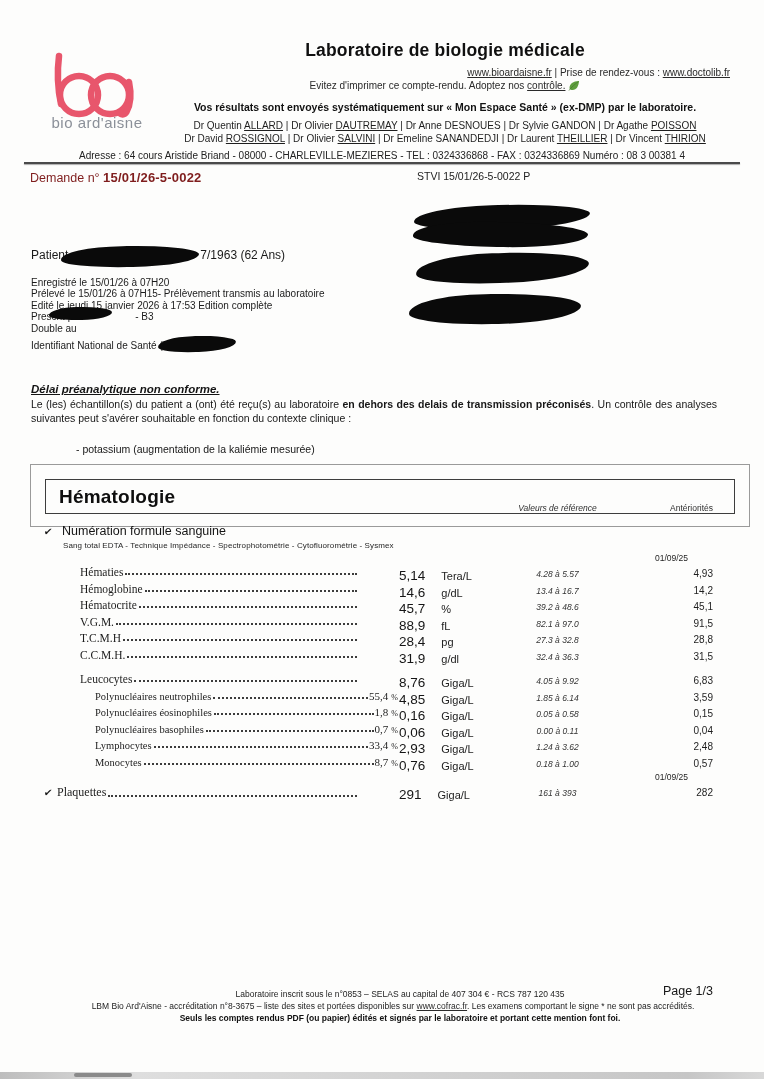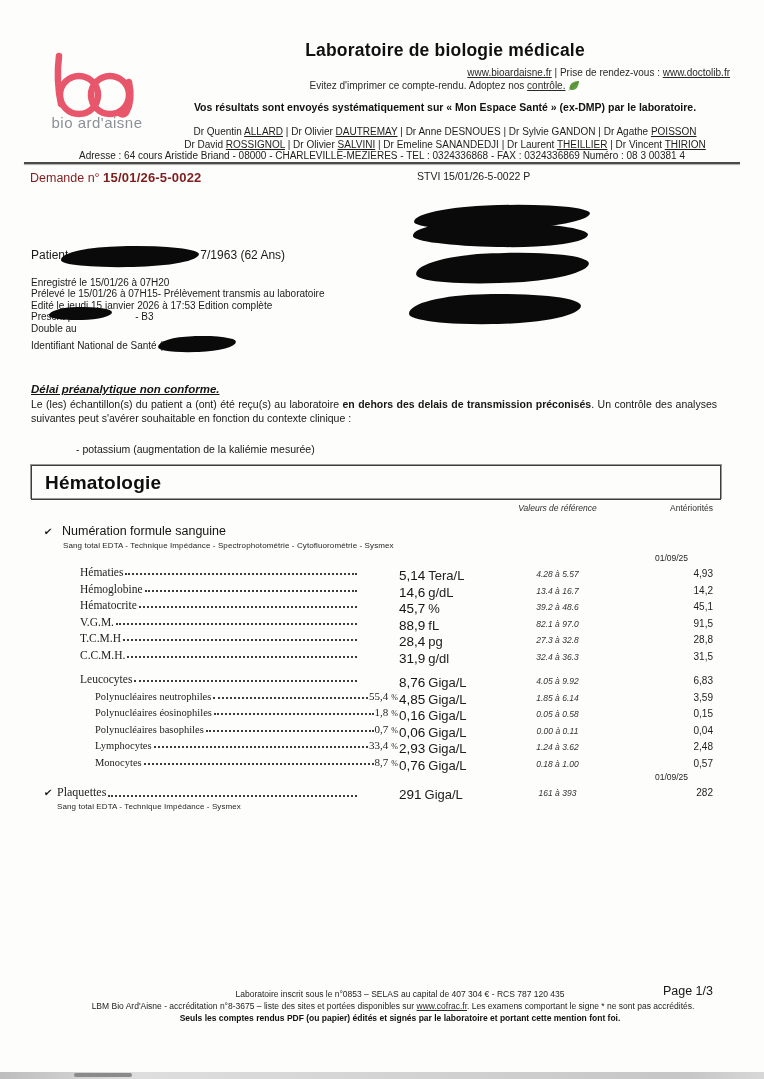--- a/index.html
+++ b/index.html
@@ -9,21 +9,21 @@
   
   .logo-mark{position:absolute;left:44px;top:52px;}
   .logo-name{position:absolute;left:42px;top:114px;width:110px;text-align:center;
              font-size:15px;letter-spacing:.5px;color:#8b9099;}
   .hdr{position:absolute;left:160px;top:40px;width:570px;text-align:center;}
   .hdr-title{font-size:17.5px;font-weight:bold;color:#101010;letter-spacing:.2px;}
   .hdr-links{margin-top:6px;font-size:10px;color:#2a2a2a;text-align:right;}
   .hdr-eco{margin-top:2px;font-size:10px;color:#2a2a2a;}
   .lnk{text-decoration:underline;color:#2a2a2a;}
   .hdr-notice{margin-top:8px;font-size:10.5px;font-weight:bold;color:#111;}
-  .hdr-docs{margin-top:12px;font-size:10px;color:#1e1e1e;line-height:13px;}
+  .hdr-docs{margin-top:6px;font-size:10px;color:#1e1e1e;line-height:13px;}
   .u{text-decoration:underline;}
   .leaf{display:inline-block;vertical-align:-2px;margin-left:3px;}
   .addr{position:absolute;left:0;top:150px;width:764px;text-align:center;font-size:10px;color:#222;}
   .rule{position:absolute;left:24px;top:162px;width:716px;height:2px;background:#4a4a4a;
         box-shadow:0 1px 1px rgba(120,120,120,.6);}
 
   
   .demande{position:absolute;left:30px;top:170px;font-size:12.5px;color:#7f1d1d;}
   .demande b{font-size:13px;letter-spacing:.2px;}
   .stvi{position:absolute;left:417px;top:170px;font-size:10.5px;color:#222;}
@@ -36,21 +36,21 @@
           border-radius:46% 54% 50% 50% / 62% 46% 58% 40%;}
 
   
   .pre-h{position:absolute;left:31px;top:383px;font-size:11.5px;font-style:italic;font-weight:bold;
          text-decoration:underline;color:#141414;}
   .pre-p{position:absolute;left:31px;top:398px;width:686px;font-size:10.5px;line-height:13.5px;
          text-align:justify;color:#171717;}
   .pre-i{position:absolute;left:76px;top:426px;font-size:10.5px;color:#171717;margin-top:17px;}
 
   
-  .secbox{position:absolute;left:30px;top:464px;width:690px;height:33px;border:1px solid #9a9a9a;padding:0;}
+  .secbox{position:absolute;left:30px;top:464px;width:690px;height:33px;border:1px solid #9a9a9a;padding:14px;}
   .secbox-in{border:1.5px solid #3d3d3d;height:100%;display:flex;align-items:center;}
   .sec-title{font-size:19px;font-weight:bold;color:#0e0e0e;padding-left:13px;letter-spacing:.2px;}
 
   .colh-ref{position:absolute;left:470px;top:503px;width:175px;text-align:center;
             font-size:8.5px;font-style:italic;color:#2e2e2e;}
   .colh-ant{position:absolute;left:630px;top:503px;width:83px;text-align:right;
             font-size:8.5px;color:#2e2e2e;}
 
   
   .results{position:absolute;left:30px;top:524px;width:692px;}
@@ -58,21 +58,21 @@
   .rrow .chk{position:absolute;left:14px;top:2px;font-size:10px;color:#1a1a1a;transform:skewX(-8deg);}
   .ghead{position:absolute;left:32px;top:0;font-size:12.5px;color:#141414;}
   .method{position:absolute;left:33px;top:0;font-size:8px;color:#262626;letter-spacing:.1px;}
   .ldots{position:absolute;top:0;display:flex;align-items:flex-end;font-family:Liberation Serif, serif;}
   .ldots .lab{white-space:nowrap;}
   .dots{flex:1;border-bottom:2px dotted #3c3c3c;margin:0 1px 3px 2px;min-width:8px;}
   .pctn{font-size:11px;white-space:nowrap;}
   .pctu{font-size:8px;margin-left:3px;}
   .val{position:absolute;left:369px;top:0;white-space:nowrap;}
   .valn{font-size:13.5px;color:#151515;}
-  .valu{font-size:13px;color:#222;margin-left:3px;}
+  .valu{font-size:11px;color:#222;margin-left:16px;}
   .ref{position:absolute;left:440px;top:3px;width:175px;text-align:center;
        font-size:8.5px;font-style:italic;color:#333;}
   .prev{position:absolute;left:600px;top:2px;width:83px;text-align:right;font-size:10px;color:#1d1d1d;}
   .daterow{position:relative;height:13px;}
   .daterow .prevd{position:absolute;left:600px;top:0;width:83px;text-align:center;font-size:8.5px;color:#1d1d1d;}
   .lvl1{left:50px;width:278px;font-size:11.5px;}
   .lvl2{left:65px;width:303px;font-size:10.5px;}
   .lvl0{left:27px;width:301px;font-size:12px;}
   .gap8{height:8px;}
   .h17{height:17px;} .h12{height:12px;}
@@ -291,23 +291,20 @@
       <div class="rrow">
         <span class="chk">✔</span>
     <span class="ldots lvl0">
           <span class="lab">Plaquettes</span>
           <span class="dots"></span>
         </span>
     <span class="val"><span class="valn">291</span><span class="valu">Giga/L</span></span>
     <span class="ref">161 à 393</span>
     <span class="prev">282</span>
       </div>
-      <div class="rrow h12">
-      <span class="method" style="left:27px">Sang total EDTA - Technique Impédance - Sysmex</span>
-      </div>
     </div>
 
   <div class="f1">Laboratoire inscrit sous le n°0853 – SELAS au capital de 407 304 € - RCS 787 120 435</div>
   <div class="fpage">Page 1/3</div>
   <div class="f2">
     <span>LBM Bio Ard'Aisne - accréditation n°8-3675 – liste des sites et portées disponibles sur </span><span class="lnk">www.cofrac.fr</span><span>. Les examens comportant le signe * ne sont pas accrédités.</span>
   </div>
   <div class="f3">Seuls les comptes rendus PDF (ou papier) édités et signés par le laboratoire et portant cette mention font foi.</div>
 
   <div id="redactions">

